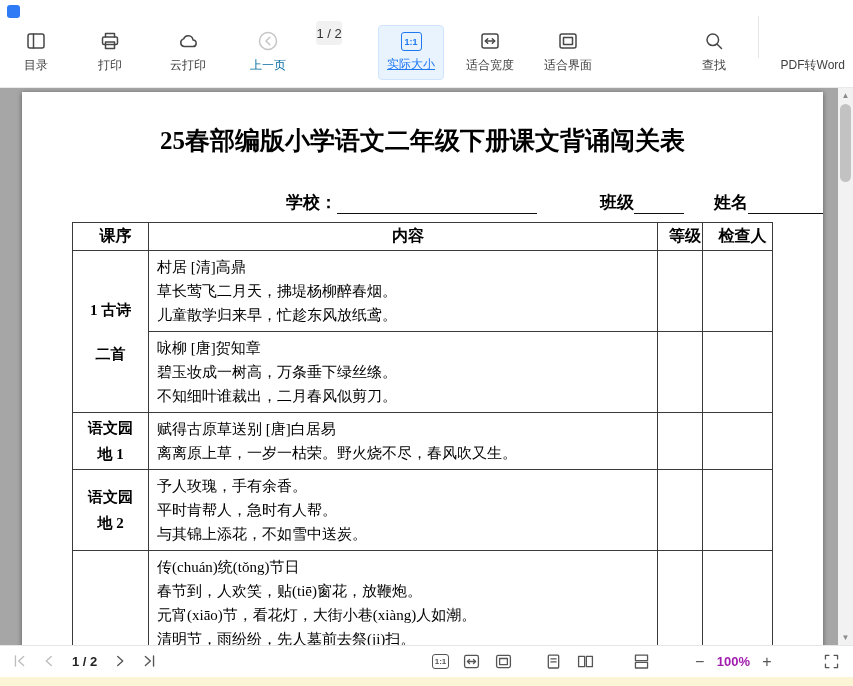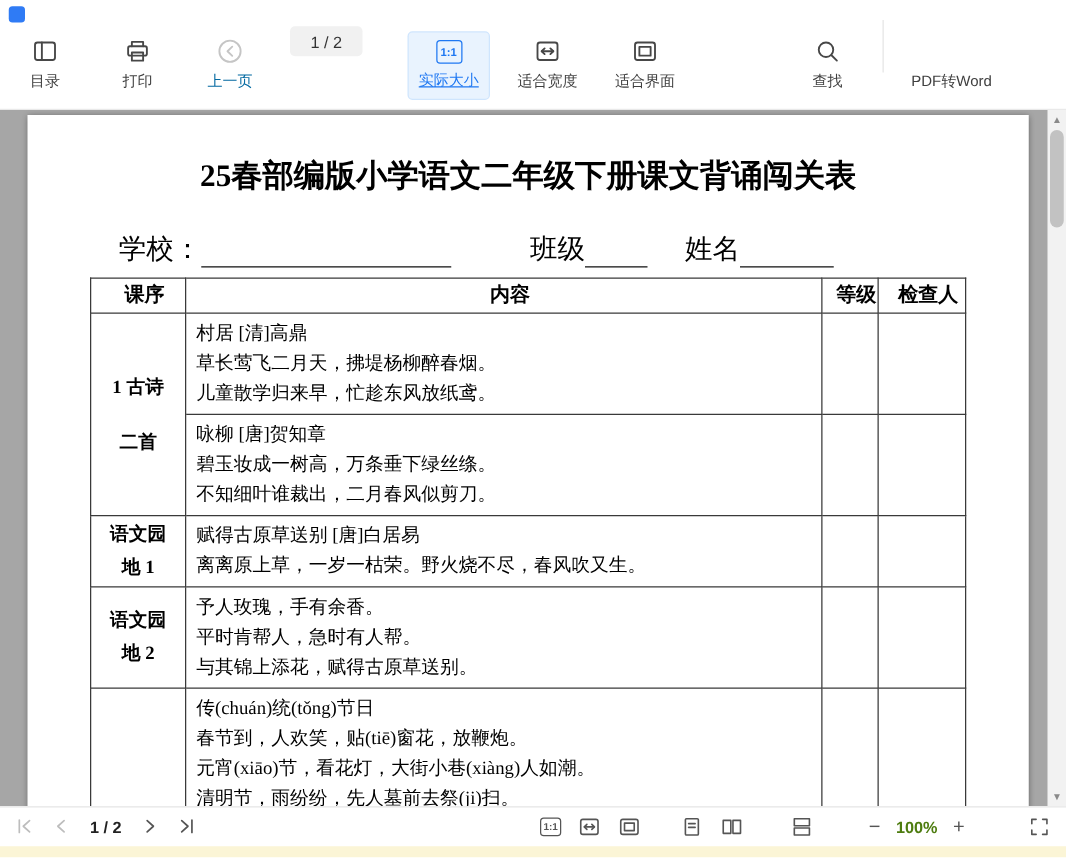--- a/index.html
+++ b/index.html
@@ -33,21 +33,21 @@
   .ml22{margin-left:22px}.ml30{margin-left:30px}.ml36{margin-left:36px}.ml14{margin-left:14px}
   .ml94{margin-left:94px}.ml24{margin-left:24px}
 
   
   .viewer { position:absolute; top:88px; left:0; right:0; height:557px; background:#a6a6a6; overflow:hidden; }
   .doc-page { position:absolute; left:22px; top:4px; width:801px; height:640px; background:#fff;
               box-shadow:0 1px 5px rgba(0,0,0,.45);
               font-family:"Liberation Serif","DejaVu Serif",serif; color:#000; }
   .doc-title { font-size:25px; font-weight:bold; text-align:center; margin-top:32px; }
   .form-line { display:flex; align-items:flex-end; margin:33px 0 8px 73px;
-               font-size:22px; font-weight:normal; height:24px; }
+               font-size:17px; font-weight:bold; height:24px;justify-content:flex-end; }
   .uline { display:inline-block; border-bottom:1.5px solid #111; height:16px; }
   .u-school{ width:200px } .u-class{ width:50px } .u-name{ width:75px }
   .g-class{ margin-left:63px } .g-name{ margin-left:30px }
 
   table.recite { border-collapse:collapse; margin-left:50px; width:700px; table-layout:fixed; }
   table.recite th, table.recite td { border:1px solid #3a3a3a; }
   .col-label{ width:76px } .col-content{ width:509px } .col-grade{ width:45px } .col-check{ width:70px }
   th { height:28px; font-size:16px; font-weight:bold;padding-left:10px; }
   td.rlabel { text-align:center; font-weight:bold; font-size:15px; vertical-align:middle;margin-top:16px; }
   td.rlabel div { line-height:26px; }
@@ -68,21 +68,21 @@
                border-top:1px solid #e6e6e6; display:flex; align-items:center; color:#555; }
   .statusbar svg { display:block; stroke:currentColor; fill:none; stroke-width:1.5;
                    stroke-linecap:round; stroke-linejoin:round; }
   .sb-left { display:flex; align-items:center; gap:9px; margin-left:10px; }
   .sb-page { font-size:13px; font-weight:bold; color:#222; margin:0 4px; }
   .dim { color:#bdbdbd; }
   .sb-center { position:absolute; left:432px; top:0; height:31px; display:flex; align-items:center; gap:13px; }
   .gap18{ margin-left:18px } .gap24{ margin-left:24px }
   .sb-right { position:absolute; right:12px; top:0; height:31px; display:flex; align-items:center; }
   .zoom-btn { font-size:16px; color:#555; width:18px; text-align:center; }
-  .zoom-level { font-size:13px; font-weight:bold; color:#4d7c0f; margin:0 8px; }
+  .zoom-level { font-size:13px; font-weight:bold; color:#a21caf; margin:0 8px; }
   .fs-icon { margin-left:46px; }
 
   .bottom-strip { position:absolute; top:677px; left:0; right:0; height:9px; background:#fbf5d6; }
 </style>
 </head>
 <body>
 
 <div class="toolbar">
   <div class="app-logo"></div>
 
@@ -100,20 +100,28 @@
     <span class="tb-icon">
       <svg width="22" height="22" viewBox="0 0 22 22">
           <path d="M6.5 7 V3.5 h9 V7"></path>
           <rect x="3.5" y="7" width="15" height="7.5" rx="1.5"></rect>
           <rect x="6.5" y="12" width="9" height="6.5"></rect>
         </svg>
     </span>
     <span class="tb-label">打印</span>
   </div>
 
+  <div class="tb-item ml32">
+    <span class="tb-icon">
+      <svg width="22" height="22" viewBox="0 0 22 22">
+          <path d="M7 16.5 h8.7 a3.3 3.3 0 0 0 0.3 -6.6 a4.9 4.9 0 0 0 -9.4 -1 A3.9 3.9 0 0 0 7 16.5 Z"></path>
+        </svg>
+    </span>
+    <span class="tb-label">云打印</span>
+  </div>
 
   <div class="tb-item ml28 disabled">
     <span class="tb-icon">
       <svg width="22" height="22" viewBox="0 0 22 22">
           <circle cx="11" cy="11" r="8.5"></circle>
           <polyline points="12.8,7.3 9,11 12.8,14.7"></polyline>
         </svg>
     </span>
     <span class="tb-label">上一页</span>
   </div>
@@ -228,21 +236,21 @@
         <td></td>
       </tr>
       <tr>
         <td class="rlabel">
           <div>语文园</div>
           <div>地 2</div>
         </td>
         <td class="content">
           <div>予人玫瑰，手有余香。</div>
           <div>平时肯帮人，急时有人帮。</div>
-          <div>与其锦上添花，赋得古原草送别。</div>
+          <div>与其锦上添花，不如雪中送炭。</div>
         </td>
         <td></td>
         <td></td>
       </tr>
       <tr>
         <td class="rlabel">
           <div></div>
         </td>
         <td class="content">
           <div>传(chuán)统(tǒng)节日</div>

